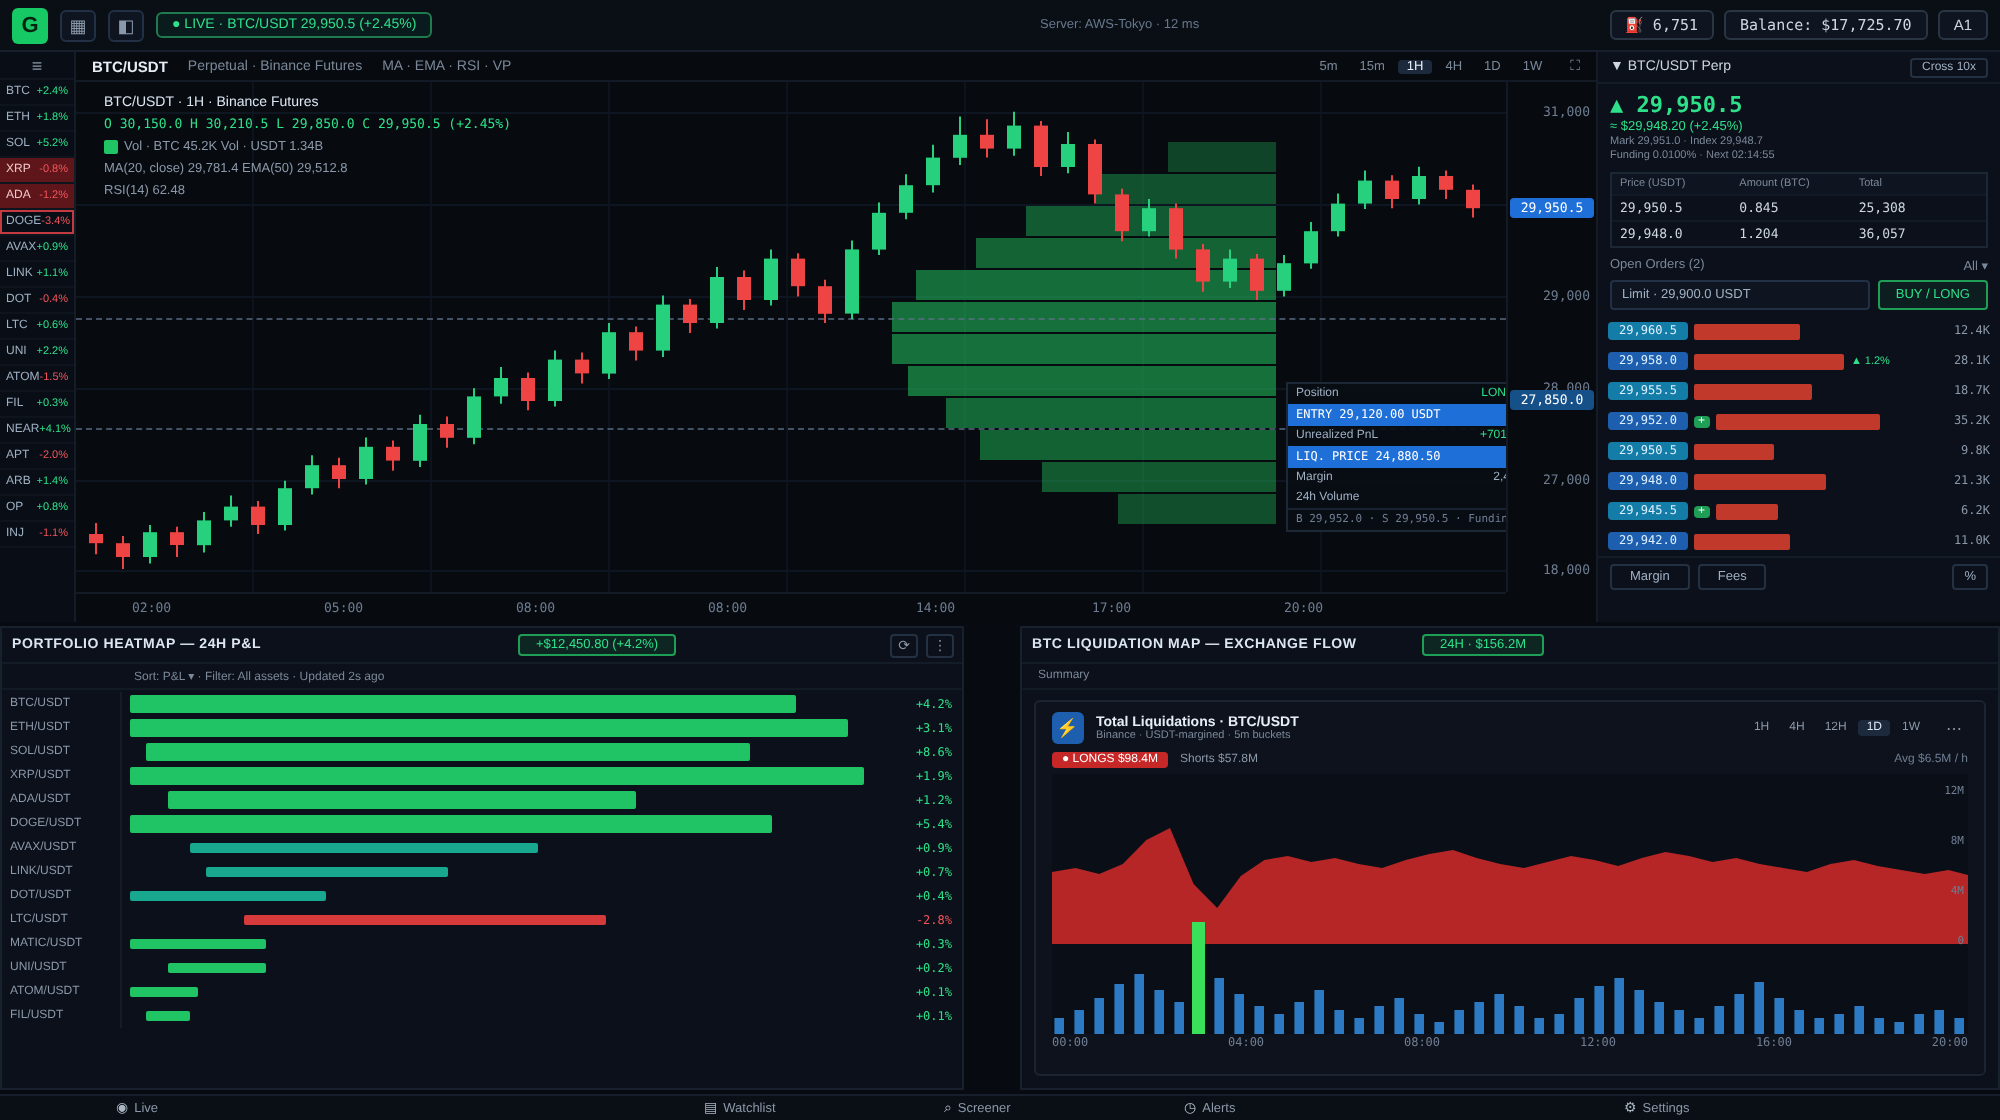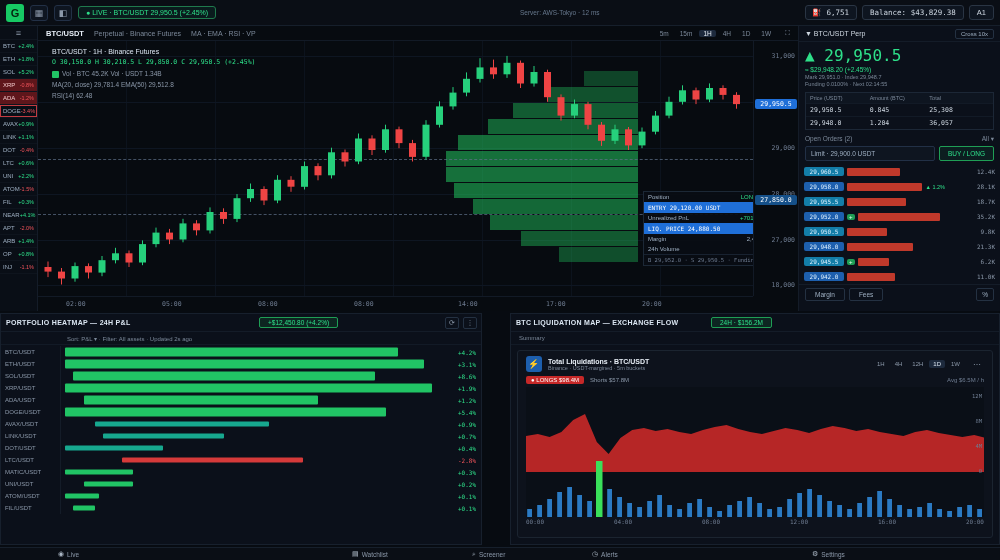--- a/index.html
+++ b/index.html
@@ -67,21 +67,21 @@
   .ib-foot { padding:2px 4px; font-size:5.5px; color:#6f7d92; border-top:1px solid #182230;
              font-family:"DejaVu Sans Mono",monospace; }
 
   
   #rp { position:absolute; left:798px; top:26px; width:202px; height:285px; background:#0b101a;
         border-left:1px solid #141c28; }
   #rp-header { height:16px; display:flex; align-items:center; justify-content:space-between;
                padding:0 6px; border-bottom:1px solid #141c28; font-size:7px; color:#cdd6e0; }
   .rp-chip { border:1px solid #243142; border-radius:2px; font-size:6px; padding:1px 5px; color:#9fb0c3; }
   #rp-price { padding:4px 6px 2px; }
-  .rp-last { color:#2ee08a; font-size:16px; font-weight:normal; font-family:"DejaVu Sans Mono",monospace; }
+  .rp-last { color:#2ee08a; font-size:11px; font-weight:bold; font-family:"DejaVu Sans Mono",monospace; }
   .rp-approx { color:#2ee08a; font-size:6.5px; margin-top:1px; }
   .rp-sub { color:#7b8899; font-size:5.5px; margin-top:1px; }
   #rp-table { margin:3px 6px; border:1px solid #1c2736; }
   .mt-head { display:flex; background:#0e1520; padding:2px 4px; }
   .mt-h { flex:1; font-size:5.5px; color:#7b8899; }
   .mt-row { display:flex; padding:2px 4px; border-top:1px solid #121a26; }
   .mt-c { flex:1; font-size:6.5px; color:#cdd6e0; font-family:"DejaVu Sans Mono",monospace; }
   #rp-orders { padding:2px 6px; font-size:6.5px; color:#7b8899; display:flex; justify-content:space-between; }
   #rp-controls { display:flex; gap:4px; padding:1px 6px 3px; }
   .rp-input { flex:1; background:#0e1520; border:1px solid #223046; border-radius:2px; color:#9fb0c3;
@@ -168,21 +168,21 @@
 <div id="app">
 
   <div id="hdr">
     <div class="logo">G</div>
     <div class="hico">▦</div>
     <div class="hico">◧</div>
     <div class="status-badge">● LIVE · BTC/USDT 29,950.5 (+2.45%)</div>
     <div class="hdr-center">Server: AWS-Tokyo · 12 ms</div>
     <div class="hdr-right">
       <div class="hdr-chip mono">⛽ 6,751</div>
-      <div class="hdr-chip mono">Balance: $43,829.38</div>
+      <div class="hdr-chip mono">Balance: $17,725.70</div>
       <div class="hdr-chip">A1</div>
     </div>
   </div>
 
   <div id="sb">
     <div id="sb-menu">≡</div>
     <div>
         <div class="sb-row">
           <span class="sb-sym">BTC</span>
           <span class="sb-chg up">+2.4%</span>

